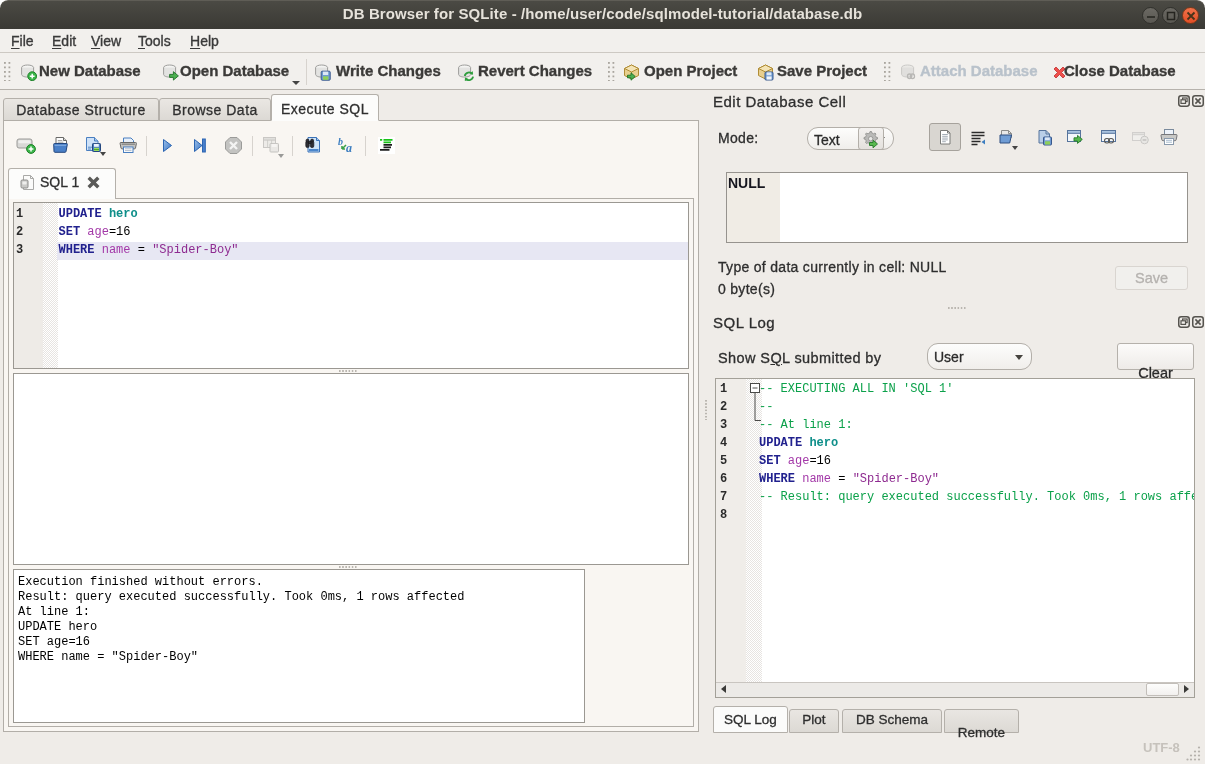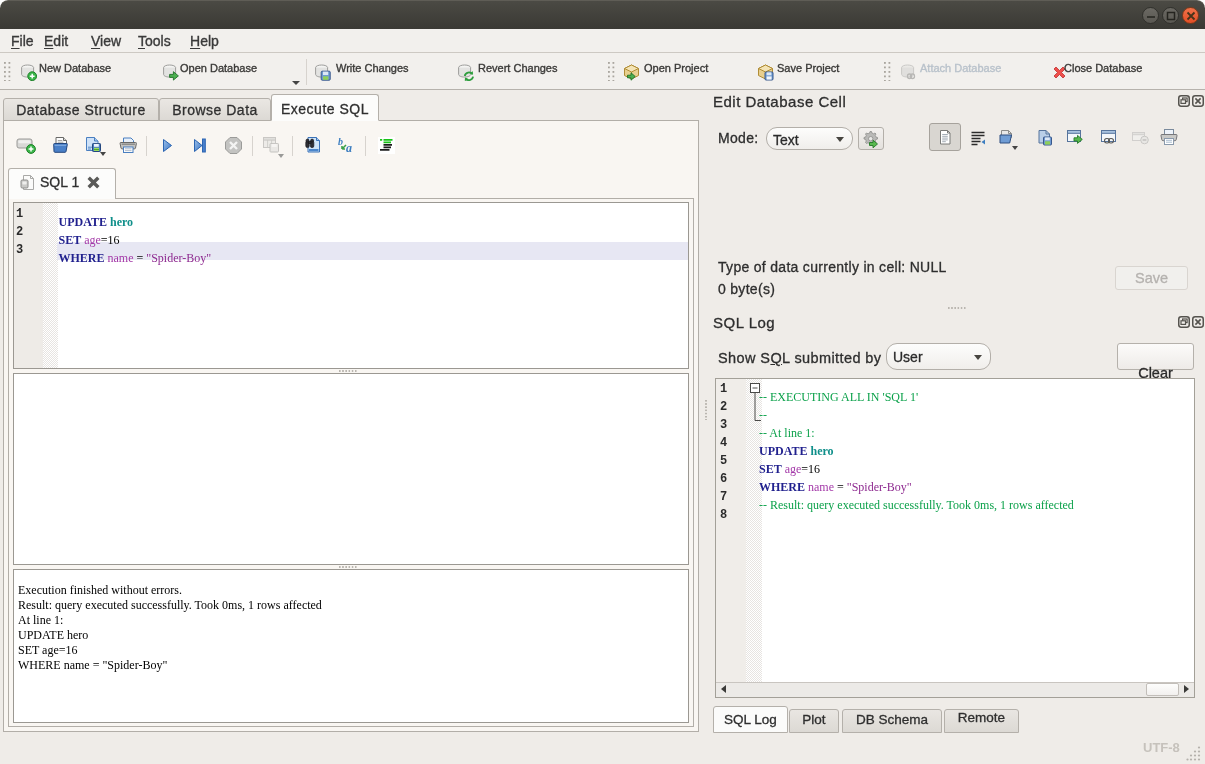--- a/index.html
+++ b/index.html
@@ -20,90 +20,91 @@
 #menubar { position:absolute; left:0; top:29px; width:1205px; height:24px; background:#f2f0ed; }
 .menu { position:absolute; top:4px; font-size:14px; color:#3a3a3a; -webkit-text-stroke:0.35px #3a3a3a; }
 .menu u { text-decoration-thickness:1px; text-underline-offset:2px; }
 
 #toolbar { position:absolute; left:0; top:52px; width:1205px; height:38px; background:#f2f0ed;
   border-top:1px solid #cdc9c3; border-bottom:1px solid #b6b2ac; }
 .tbhandle { position:absolute; left:4px; top:9px; width:7px; height:19px;
   background-image:radial-gradient(circle at 1px 1px, #a9a59e 0.9px, transparent 1.1px);
   background-size:4.5px 4.5px; }
 .tbsep { position:absolute; top:6px; width:1px; height:26px; background:#d7d3ce; }
-.tblabel { position:absolute; top:9px; font-size:11px; color:#3b3a38; white-space:nowrap; -webkit-text-stroke:0.35px #3b3a38; }
+.tblabel { position:absolute; top:9px; font-size:15px; color:#3b3a38; white-space:nowrap;font-weight:bold; -webkit-text-stroke:0.35px #3b3a38; }
 .tblabel.dis { color:#b9c2cb; -webkit-text-stroke:0.35px #b9c2cb; }
 .tbicon { position:absolute; top:11px; width:17px; height:17px; }
 .dda { position:absolute; width:0; height:0; border-left:4px solid transparent; border-right:4px solid transparent; border-top:4px solid #444; }
 
 .tab { position:absolute; font-size:14px; letter-spacing:0.5px; color:#303030; -webkit-text-stroke:0.3px #303030; text-align:center;
   background:linear-gradient(#eae7e3, #dcd9d4); border:1px solid #b4b0aa; border-radius:3px 3px 0 0; }
 .tab.active { background:#fcfcfb; border-bottom:1px solid #fcfcfb; z-index:2; }
 
 #pane { position:absolute; left:3px; top:120px; width:696px; height:612px; border:1px solid #b2aea8; background:#f9f6f2; }
 
 .box { position:absolute; border:1px solid #a3a098; background:#fff; overflow:hidden; }
 .gutter { position:absolute; left:0; top:0; bottom:0; background:#eeebe7; }
 .foldmargin { position:absolute; top:0; bottom:0; background:#fff;
   background-image:linear-gradient(45deg, #e7e4e1 25%, transparent 25%, transparent 75%, #e7e4e1 75%),
     linear-gradient(45deg, #e7e4e1 25%, transparent 25%, transparent 75%, #e7e4e1 75%);
   background-size:2px 2px; background-position:0 0, 1px 1px; }
-.cl { position:absolute; white-space:pre; font-family:Liberation Serif, serif;margin-top:8px; }
+.cl { position:absolute; white-space:pre; font-family:Liberation Mono, monospace; }
 .kw { color:#21218e; font-weight:bold; }
 .tbl { color:#0f8f8a; font-weight:bold; }
 .id { color:#a338a8; }
 .str { color:#8e2a90; }
 .cm { color:#0ba14a; }
 .lnum { position:absolute; font-family:"Liberation Mono", monospace; color:#2b2b2b; }
 
 .hdots { position:absolute; width:19px; height:2px;
   background-image:radial-gradient(circle at 1px 1px, #bab6b0 0.8px, transparent 1px);
   background-size:3.2px 2px; }
 .vdots { position:absolute; width:2px; height:20px;
   background-image:radial-gradient(circle at 1px 1px, #bab6b0 0.8px, transparent 1px);
   background-size:2px 3.2px; }
 
 .docktitle { position:absolute; font-size:15px; letter-spacing:0.5px; color:#2e2e2e; -webkit-text-stroke:0.3px #2e2e2e; }
 .label13 { position:absolute; font-size:14px; letter-spacing:0.3px; color:#2e2e2e; white-space:nowrap; -webkit-text-stroke:0.3px #2e2e2e; }
-.combo { position:absolute; background:linear-gradient(#fdfdfc, #f0eeeb); border:1px solid #b3afa9; border-radius:11px; }
+.combo { position:absolute; background:linear-gradient(#fdfdfc, #f0eeeb); border:1px solid #b3afa9; border-radius:11px;margin-left:41px; }
 .combo .ct { position:absolute; left:6px; top:4px; font-size:14px; color:#2b2b2b; -webkit-text-stroke:0.3px #2b2b2b; }
 .combo .ca { position:absolute; right:8px; top:9px; width:0; height:0;
   border-left:4.5px solid transparent; border-right:4.5px solid transparent; border-top:5px solid #46443f; }
 .btn { position:absolute; background:linear-gradient(#fcfbfa, #eeebe8); border:1px solid #b5b1ab; border-radius:3px;
   font-size:14.5px; color:#2b2b2b; -webkit-text-stroke:0.3px #2b2b2b; text-align:center; }
 
 .btab { position:absolute; font-size:13.5px; color:#2f2f2f; -webkit-text-stroke:0.3px #2f2f2f; text-align:center;
   background:linear-gradient(#e9e6e2, #dcd9d4); border:1px solid #b4b0aa; border-radius:3px 3px 0 0; }
 .btab.active { background:#fbfbfa; }
 </style>
 </head>
 <body>
 <div id="win">
 
   <div id="titlebar">
+    <div id="title">DB Browser for SQLite - /home/user/code/sqlmodel-tutorial/database.db</div>
     <div class="winbtn" id="btnmin" style="left:1142px;">
       <svg width="17" height="17">
           <line x1="4" y1="9" x2="12" y2="9" stroke="#25241f" stroke-width="1.7"></line>
         </svg>
     </div>
     <div class="winbtn" id="btnmax" style="left:1161.5px;">
       <svg width="17" height="17">
           <rect x="4.5" y="4.5" width="7" height="7" fill="none" stroke="#25241f" stroke-width="1.5"></rect>
         </svg>
     </div>
     <div class="winbtn" id="btnclose" style="left:1182px;">
       <svg width="17" height="17">
           <path d="M4.5 4.5 L11.5 11.5 M11.5 4.5 L4.5 11.5" stroke="#46331a" stroke-width="1.8"></path>
         </svg>
     </div>
   </div>
 
   <div id="menubar">
     <div class="menu" style="left:11px;"><u>F</u>ile</div>
-    <div class="menu" style="left:44px;"><u>E</u>dit</div>
+    <div class="menu" style="left:52px;"><u>E</u>dit</div>
     <div class="menu" style="left:91px;"><u>V</u>iew</div>
     <div class="menu" style="left:138px;"><u>T</u>ools</div>
     <div class="menu" style="left:190px;"><u>H</u>elp</div>
   </div>
 
   <div id="toolbar">
     <div class="tbhandle"></div>
 
     <svg class="tbicon" style="left:20px;" viewBox="0 0 17 17">
       <ellipse cx="7.6" cy="3.6" rx="6" ry="2.6" fill="#f4f4f2" stroke="#9d9d9b" stroke-width="1"></ellipse>
@@ -298,21 +299,21 @@
     <div class="foldmargin" style="left:29px; width:15px;"></div>
     <div class="lnum" style="left:2px; top:2px; font-size:12px; line-height:18px; font-weight:bold;">1<br>2<br>3</div>
     <div class="abs" style="left:43px; top:39px; right:0; height:18px; background:#e7e7f3;"></div>
     <div class="cl" style="left:44.5px; top:2px; font-size:12px; line-height:18px;"><span class="kw">UPDATE</span> <span class="tbl">hero</span>
 <span class="kw">SET</span> <span class="id">age</span>=16
 <span class="kw">WHERE</span> <span class="id">name</span> = <span class="str">"Spider-Boy"</span></div>
   </div>
 
   <div class="box" style="left:13px; top:373px; width:676px; height:192px; border-color:#9b9892;"></div>
 
-  <div class="box" style="left:13px; top:569px; width:676px; height:154px; border-color:#9b9892;">
+  <div class="box" style="left:13px; top:569px; width:572px; height:154px; border-color:#9b9892;">
     <div class="cl" style="left:4px; top:5px; font-size:12px; line-height:15px; color:#000;">Execution finished without errors.
 Result: query executed successfully. Took 0ms, 1 rows affected
 At line 1:
 UPDATE hero
 SET age=16
 WHERE name = "Spider-Boy"</div>
   </div>
   <div class="hdots" style="left:339px; top:370px;"></div>
   <div class="hdots" style="left:339px; top:566px;"></div>
   <div class="vdots" style="left:705px; top:400px;"></div>
@@ -394,20 +395,24 @@
     </svg>
 
     <svg class="abs" style="left:1160px; top:128px;" width="19" height="19" viewBox="0 0 19 19">
       <rect x="4.5" y="1.5" width="9" height="5" fill="#eef3fa" stroke="#7a8a9c"></rect>
       <path d="M2 6.5 h14 a1 1 0 0 1 1 1.2 l-0.8 4 a1.3 1.3 0 0 1-1.3 1 H3.1 a1.3 1.3 0 0 1-1.3-1 l-0.8-4 a1 1 0 0 1 1-1.2 z" fill="#c8c8c6" stroke="#77777a"></path>
       <rect x="4.5" y="10.5" width="9" height="6" fill="#fff" stroke="#8a9aac"></rect>
       <path d="M6 12.3 h6 M6 14.2 h6" stroke="#9fb4c8" stroke-width="0.9"></path>
     </svg>
   </div>
 
+  <div class="box" style="left:726px; top:172px; width:462px; height:71px; border-color:#96938e;">
+    <div class="abs" style="left:0; top:0; bottom:0; width:53px; background:#f0ece5;"></div>
+    <div class="abs" style="left:1px; top:2px; font-size:14px; font-weight:bold; color:#16161f;">NULL</div>
+  </div>
   <div class="label13" style="left:718px; top:259px;">Type of data currently in cell: NULL</div>
   <div class="label13" style="left:718px; top:281px;">0 byte(s)</div>
   <div class="btn" style="left:1115px; top:266px; width:73px; height:24px; background:#f1f0ed; border:1px solid #d9d5d0; color:#b5b2af; -webkit-text-stroke:0.3px #b5b2af; padding-top:3px;">Save</div>
 
   <div class="hdots" style="left:948px; top:307px;"></div>
   <div class="docktitle" style="left:713px; top:314px;">SQL Log</div>
   <svg class="abs" style="left:1178px; top:316px;" width="12" height="12" viewBox="0 0 12 12">
     <rect x="0.75" y="0.75" width="10.5" height="10.5" rx="2.4" fill="none" stroke="#55534e" stroke-width="1.5"></rect>
     <rect x="4.6" y="3" width="4.5" height="3.6" fill="none" stroke="#55534e" stroke-width="1.2"></rect>
     <rect x="3" y="4.8" width="4.5" height="3.6" fill="#f0eeea" stroke="#55534e" stroke-width="1.2"></rect>
@@ -447,21 +452,21 @@
         <path d="M8 2 L3 6 L8 10 Z" fill="#3a3a38"></path>
       </svg>
     <svg class="abs" style="right:2px; bottom:2px;" width="12" height="12">
         <path d="M4 2 L9 6 L4 10 Z" fill="#3a3a38"></path>
       </svg>
   </div>
 
   <div class="btab active" style="left:713px; top:706px; width:75px; height:27px; padding-top:5px;">SQL Log</div>
   <div class="btab" style="left:789px; top:709px; width:50px; height:24px; padding-top:2px;">Plot</div>
   <div class="btab" style="left:842px; top:709px; width:100px; height:24px; padding-top:2px;">DB Schema</div>
-  <div class="btab" style="left:944px; top:709px; width:75px; height:24px; padding-top:0;">Remote</div>
+  <div class="btab" style="left:944px; top:709px; width:75px; height:24px; padding-top:15px;">Remote</div>
 
   <div class="abs" style="left:1143px; top:740px; font-size:13px; font-weight:bold; color:#c6c2bc;">UTF-8</div>
   <svg class="abs" style="left:1186px; top:746px;" width="15" height="15" viewBox="0 0 15 15">
     <g fill="#b5b1ac">
       <circle cx="13" cy="1.5" r="1.1"></circle>
       <circle cx="9" cy="5.5" r="1.1"></circle>
         <circle cx="13" cy="5.5" r="1.1"></circle>
       <circle cx="5" cy="9.5" r="1.1"></circle>
         <circle cx="9" cy="9.5" r="1.1"></circle>
         <circle cx="13" cy="9.5" r="1.1"></circle>

